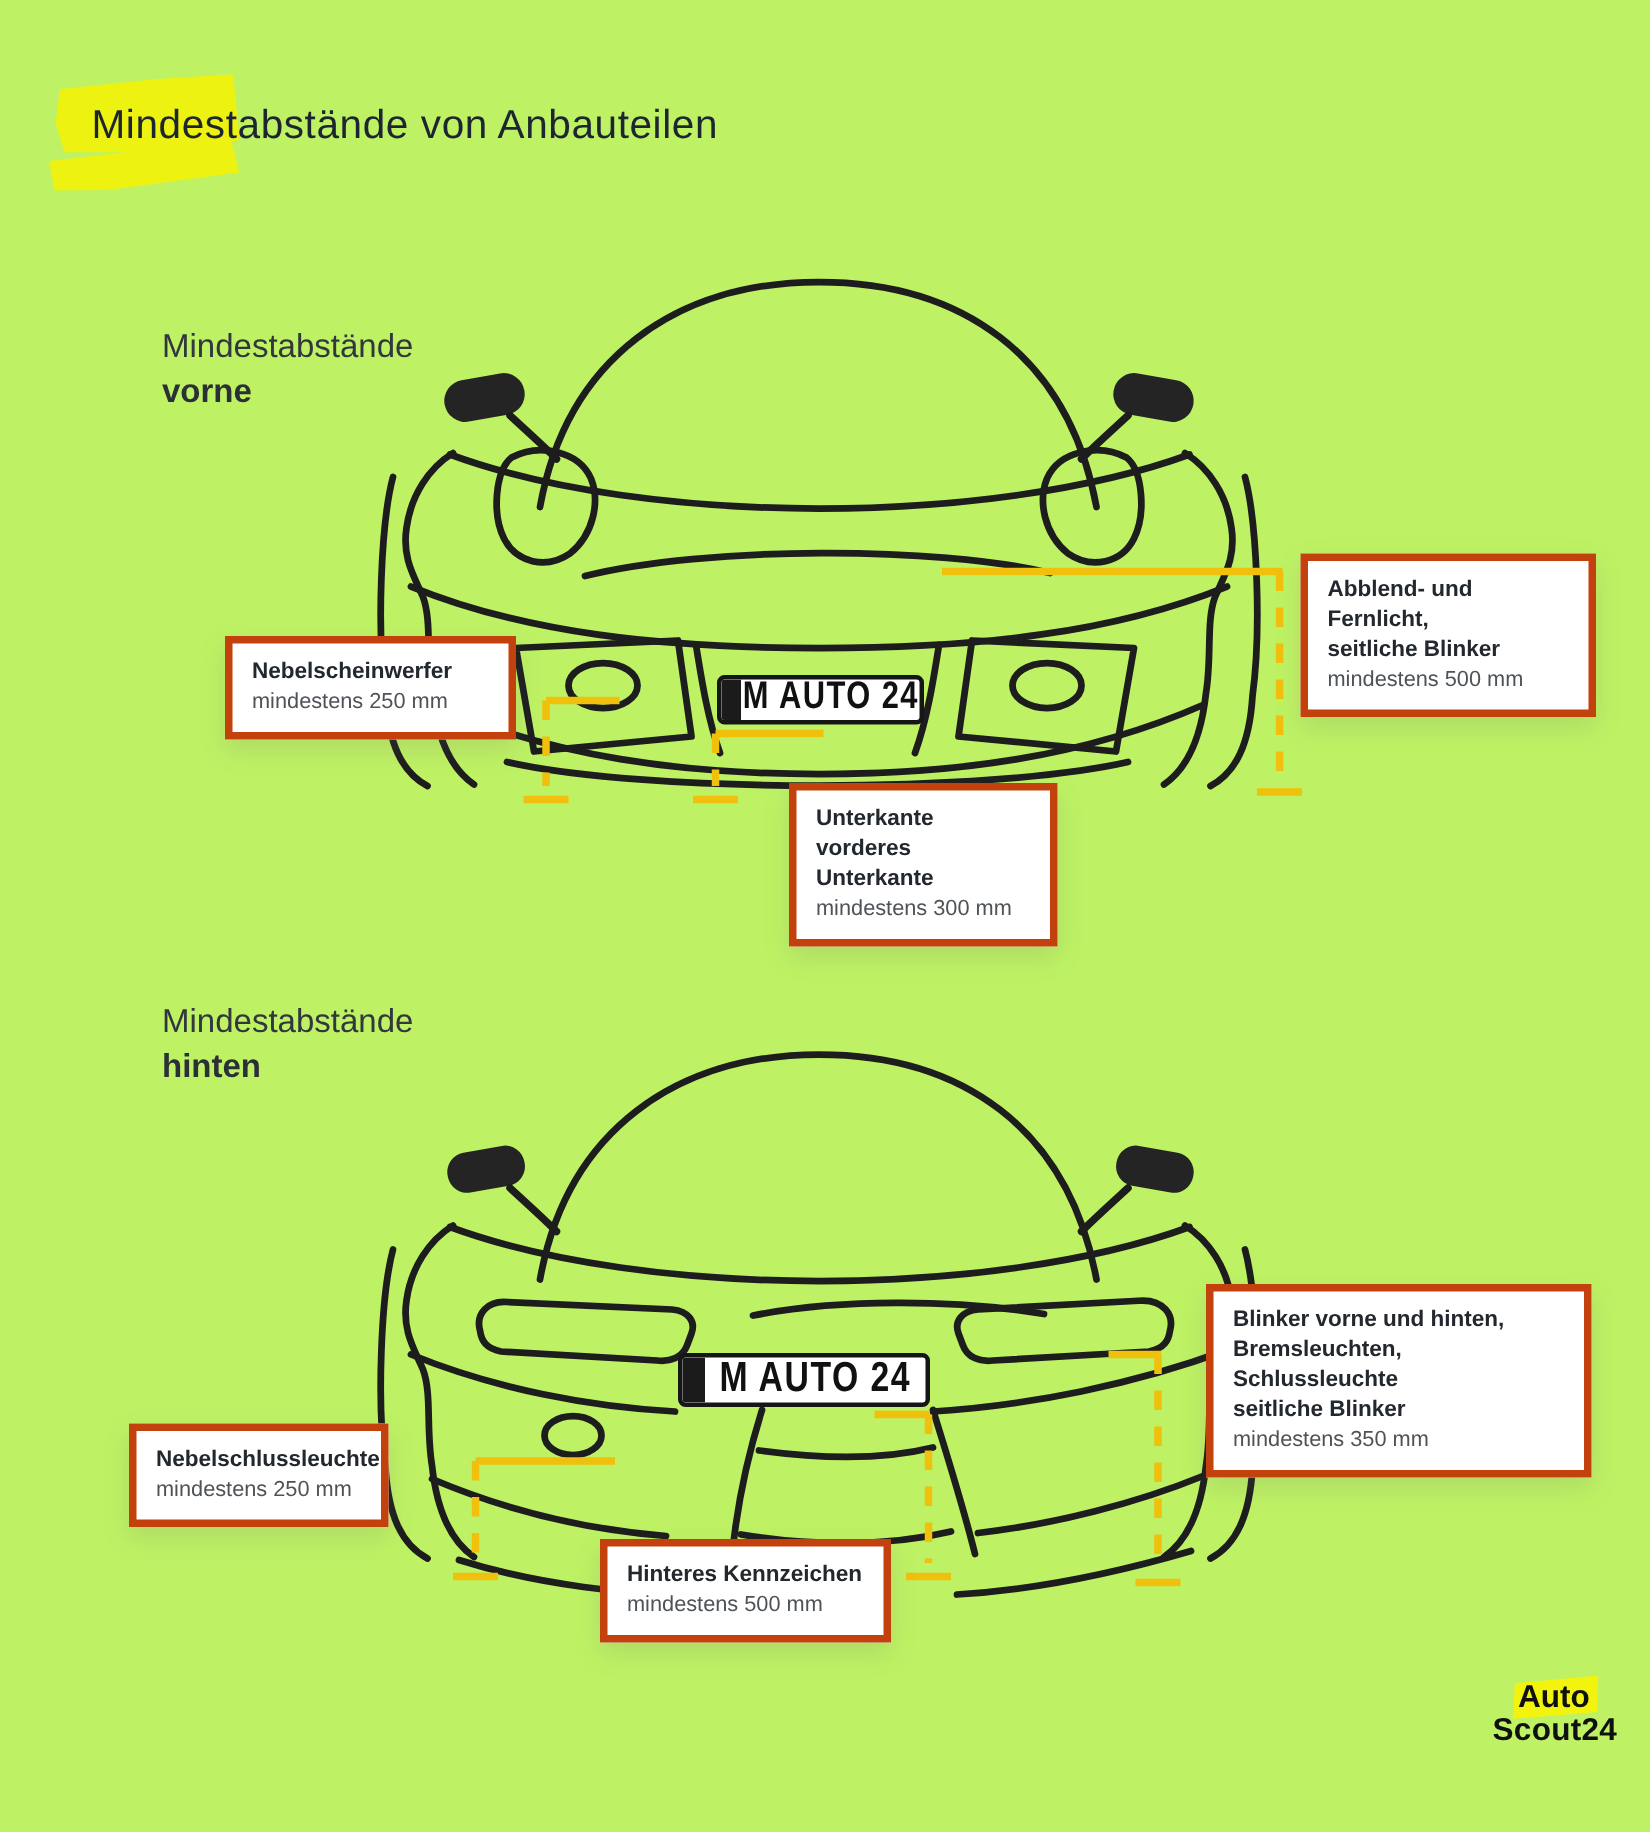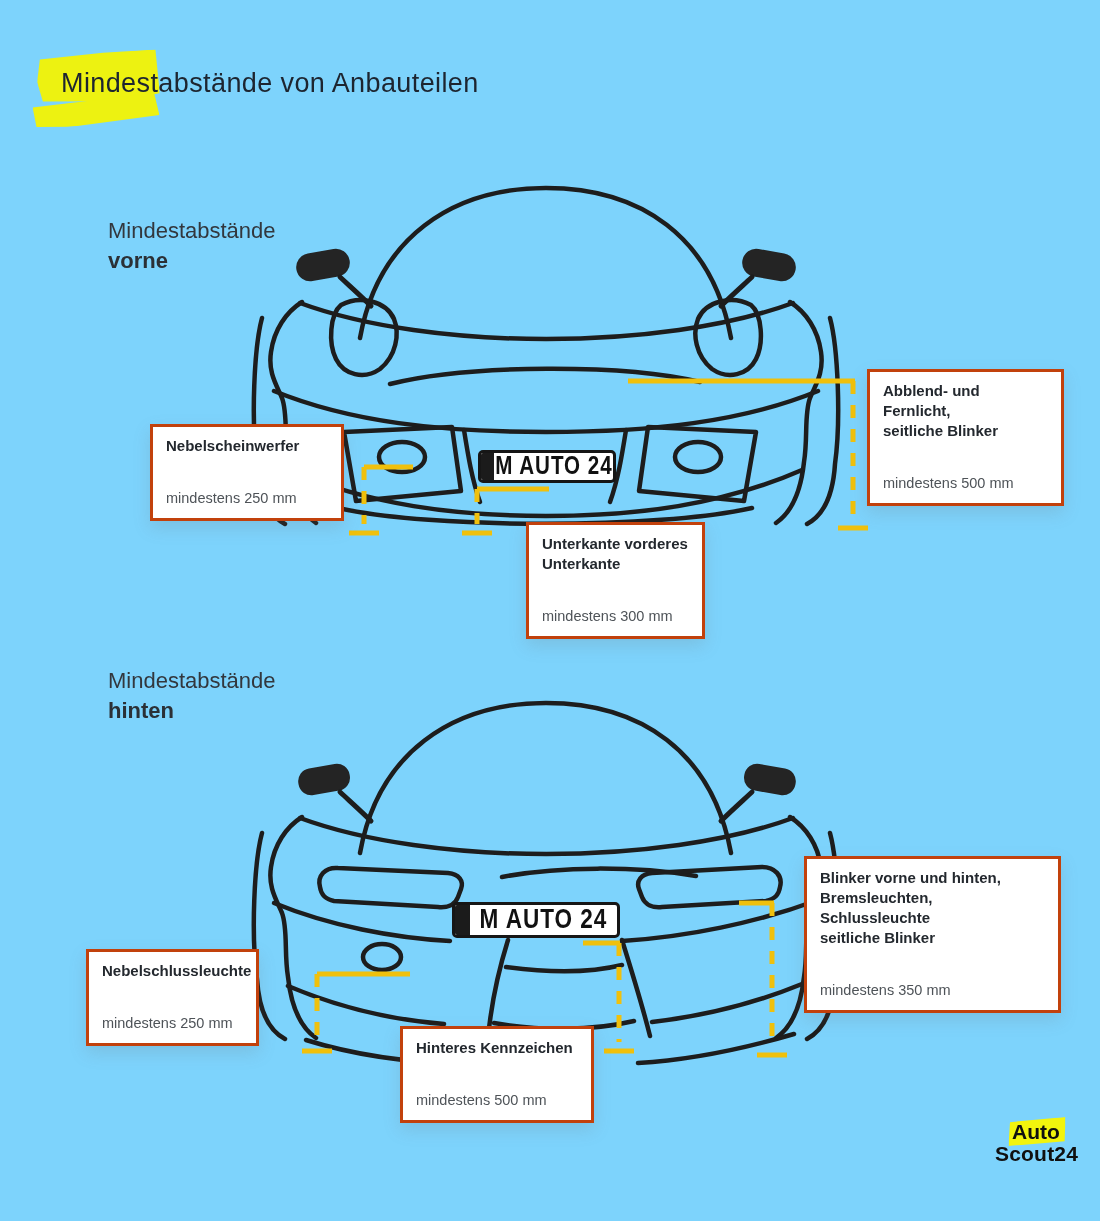--- a/index.html
+++ b/index.html
@@ -1,20 +1,20 @@
 <!DOCTYPE html>
 <html><head>
 <meta charset="utf-8">
 <style>
   * { margin:0; padding:0; box-sizing:border-box; }
   html,body { background:#e9e9e9; }
   body { font-family:"Liberation Sans","DejaVu Sans",sans-serif; }
   #canvas {
     position:relative; width:1100px; height:1221px; margin:0 auto;
-    background:#7dd3fc; overflow:hidden;
+    background:#bef264; overflow:hidden;
   }
   
   .swash { position:absolute; background:#EDF211; }
   #swash-main  { left:37px; top:52px; width:122px; height:50px; transform:rotate(-2.5deg);
                  clip-path:polygon(3% 10%,55% 2%,98% 0,100% 88%,62% 100%,4% 94%,0 55%); }
   #swash-lower { left:33px; top:97px; width:126px; height:28px; transform:rotate(-4deg);
                  clip-path:polygon(0 22%,97% 0,100% 80%,30% 100%,2% 92%); }
   #page-title {
     position:absolute; left:61px; top:68px; font-size:27px; letter-spacing:.4px;
     color:#1d2530; font-weight:500;
@@ -38,25 +38,25 @@
     transform:scale(.98,1.22);
   }
   #plate-front { left:478px; top:450px; width:138px; height:33px; }
   #plate-front .band { width:13px; }
   #plate-front .num { font-size:21px; }
   #plate-rear  { left:452px; top:902px; width:168px; height:36px; }
   #plate-rear .band { width:15px; }
   #plate-rear .num { font-size:23px; }
   
   .callout {
-    position:absolute; background:#ffffff; border:3px solid #c2410c;
+    position:absolute; background:#ffffff; border:5px solid #c2410c;
     padding:9px 13px 10px 13px; box-shadow:0 7px 16px rgba(110,110,110,.18);
   }
   .callout .t { font-weight:700; font-size:15px; line-height:20px; color:#23282e; }
-  .callout .v { font-weight:400; font-size:14.5px; line-height:20px; color:#4e5358;margin-top:32px; }
+  .callout .v { font-weight:400; font-size:14.5px; line-height:20px; color:#4e5358; }
   #box-front-fog    { left:150px; top:424px; width:194px; }
   #box-front-light  { left:867px; top:369px; width:197px; }
   #box-front-plate  { left:526px; top:522px; width:179px; }
   #box-rear-fog     { left:86px;  top:949px; width:173px; }
   #box-rear-light   { left:804px; top:856px; width:257px; }
   #box-rear-plate   { left:400px; top:1026px; width:194px; }
   
   #logo { position:absolute; left:965px; top:1112px; width:110px; height:60px;margin-left:24px; }
   #logo-highlight { position:absolute; left:19px; top:6px; width:58px; height:27px;
                     background:#F2F40D; transform:rotate(-2deg);

